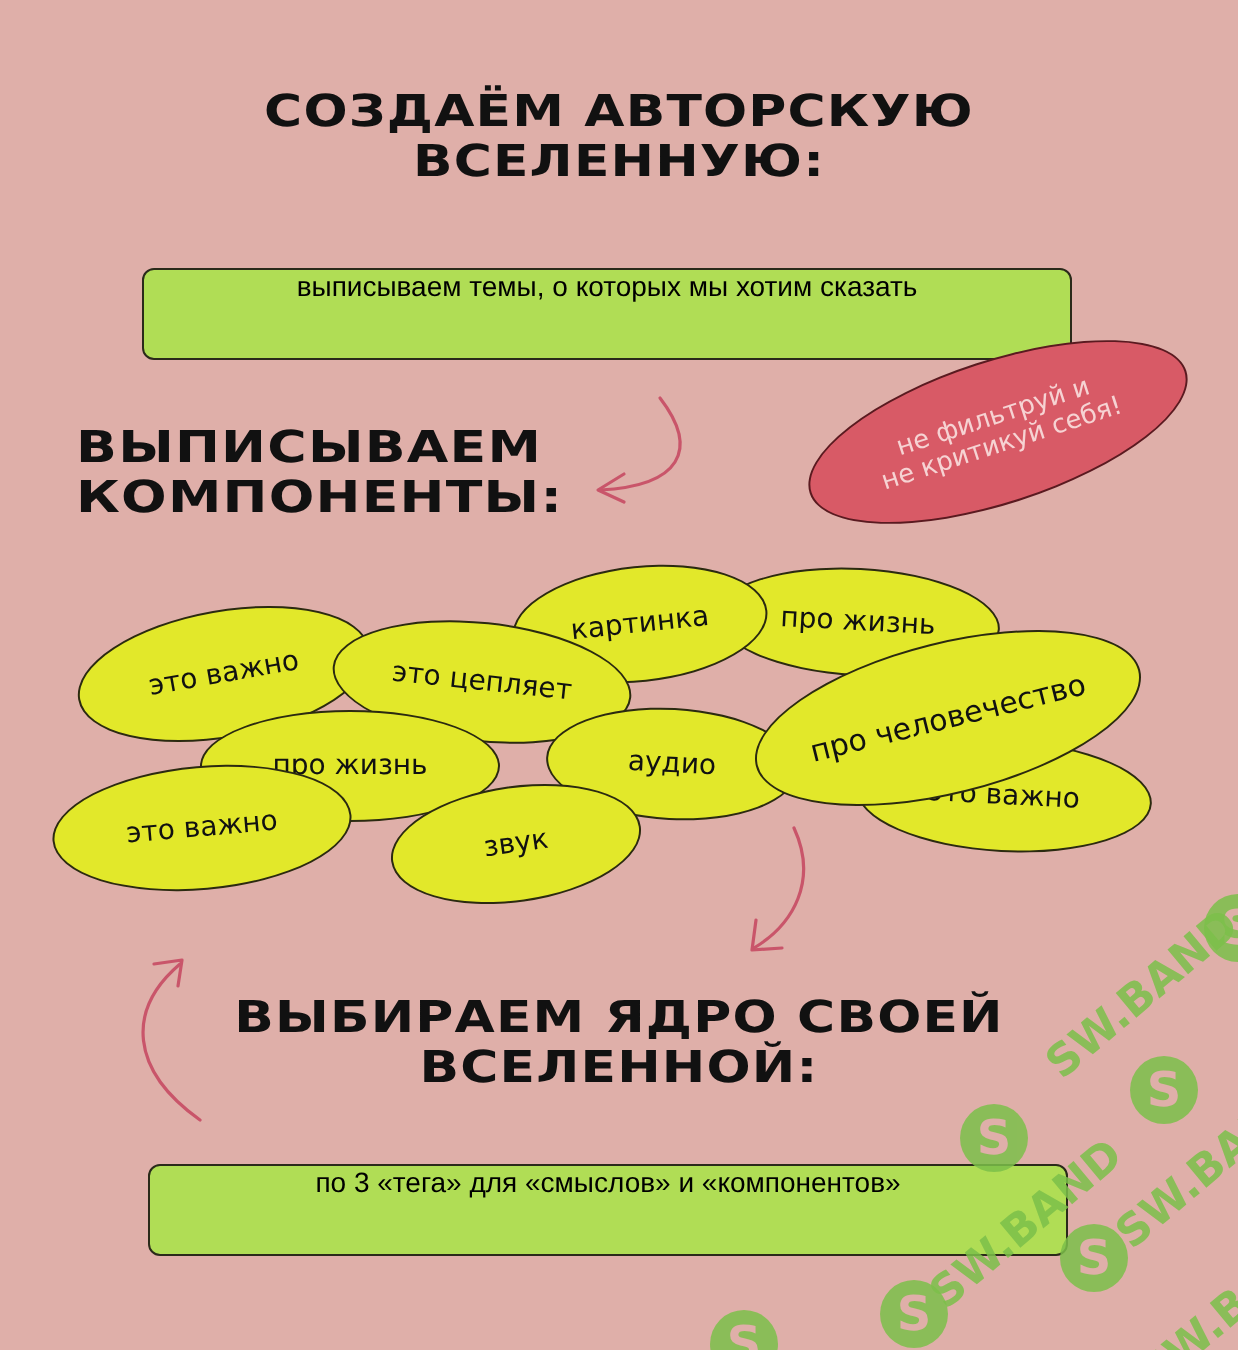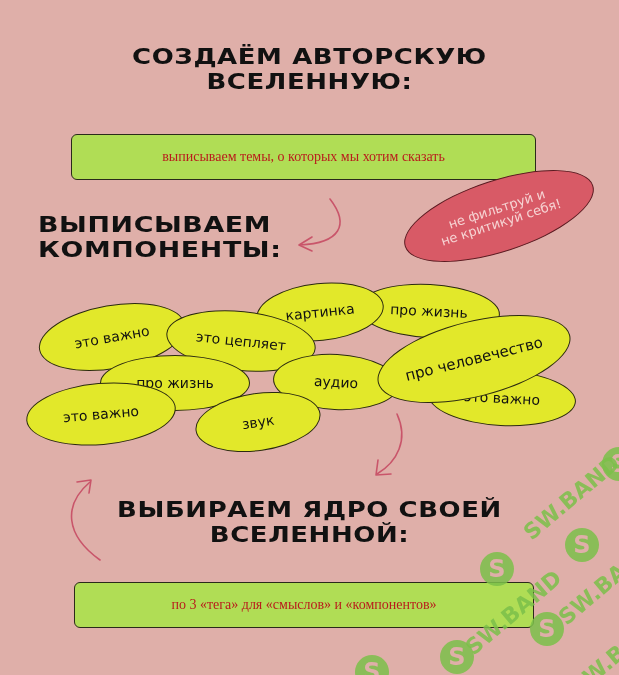--- a/index.html
+++ b/index.html
@@ -16,22 +16,22 @@
     font-stretch: expanded;
     letter-spacing: 0.5px;
     transform-origin: left top;
     line-height: 1.15;
   }
   .h1 { left: 0; width: 619px; top: 44px; text-align: center; font-size: 22px; transform: scaleX(1.18); transform-origin: center top; }
   .h2 { left: 38px; top: 212px; font-size: 22px; text-align: left; transform: scaleX(1.22); }
   .h3 { left: 0; width: 619px; top: 497px; text-align: center; font-size: 22px; transform: scaleX(1.18); transform-origin: center top; }
   .greenbox {
     position: absolute; background: #b0dd55; border: 1.5px solid #2a2a1a;
-    border-radius: 6px; display: flex; align-items: center; justify-content: center;
-    font-family: Liberation Serif, serif; font-size: 14px; color: #b91c1c;
+    border-radius: 6px; display: flex; align-items: flex-start; justify-content: center;
+    font-family: Liberation Sans, sans-serif; font-size: 14px; color: #000000;
   }
   .box1 { left: 71px; top: 134px; width: 463px; height: 44px; }
   .box2 { left: 74px; top: 582px; width: 458px; height: 44px; }
   .badge {
     position: absolute; left: 400px; top: 180px; width: 196px; height: 70px;
     background: #d85a66; border: 1.5px solid #5a1a20; border-radius: 50%;
     transform: rotate(-18deg);
     display: flex; align-items: center; justify-content: center; text-align: center;
     color: #f6d3d3; font-size: 13px; line-height: 1.1;
   }

